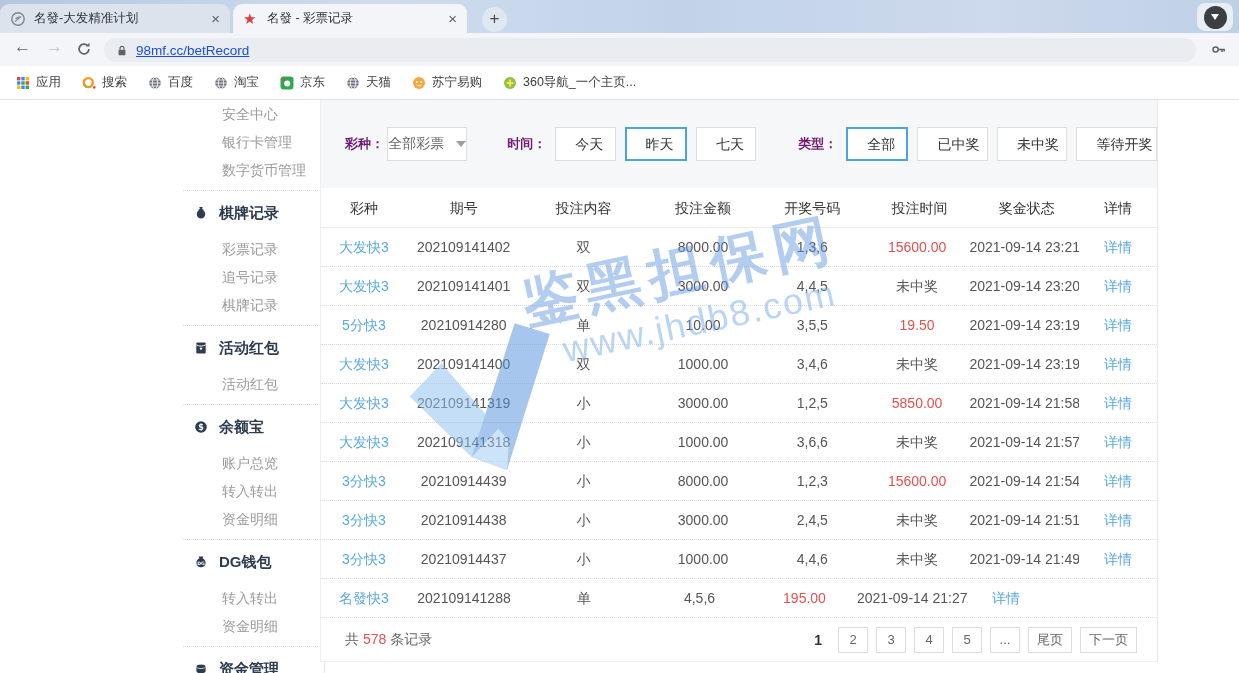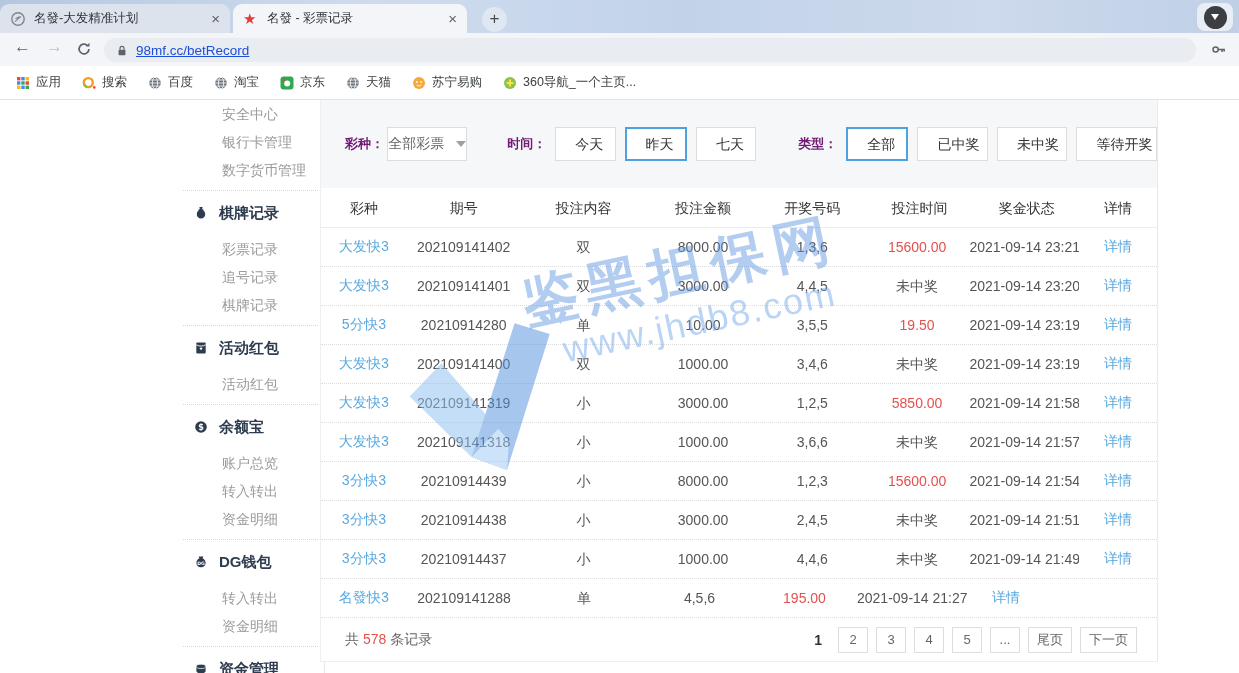--- a/index.html
+++ b/index.html
@@ -59,21 +59,21 @@
   .lab-time { margin-left:40px; } .lab-type { margin-left:42px; }
   .fbtn { min-width:46px; height:34px; line-height:32px; padding:0 19px; border:1px solid #ddd; background:#fff;
     text-align:center; color:#333; margin-left:9px; cursor:pointer; white-space:nowrap; }
   .fbtn.sel { border:2px solid #4da3e0; line-height:30px; }
 
   .thead { display:flex; height:40px; line-height:40px; border-bottom:1px solid #ececec; font-weight:normal; color:#333; }
   .tr { display:flex; height:39px; line-height:39px; border-bottom:1px dotted #dcdcdc; color:#555; }
   .td { text-align:center; overflow:hidden; white-space:nowrap; }
   .c1{width:86px;} .c2{width:114px;} .c3{width:126px;} .c4{width:114px;}
   .c5{width:105px;} .c6{width:105px;} .c7{width:110px;} .c8{width:78px;}
-  .link { color:#58a8e0; cursor:pointer;font-family:Liberation Mono, monospace; }
+  .link { color:#58a8e0; cursor:pointer; }
   .st-win { color:#e4504e; } .st-lose { color:#555; }
 
   .tfoot { display:flex; align-items:center; height:43px; padding:0 20px 0 24px; }
   .total { color:#666; } .total b { color:#e4504e; font-weight:normal; margin:0 4px; }
   .pages { margin-left:auto; display:flex; align-items:center; gap:8px; }
   .pcur { font-weight:bold; color:#333; margin-right:8px; }
   .pbtn { min-width:30px; height:26px; line-height:24px; padding:0 8px; border:1px solid #ddd; background:#fff;
     text-align:center; color:#666; font-size:13px; cursor:pointer; white-space:nowrap; }
 
   

